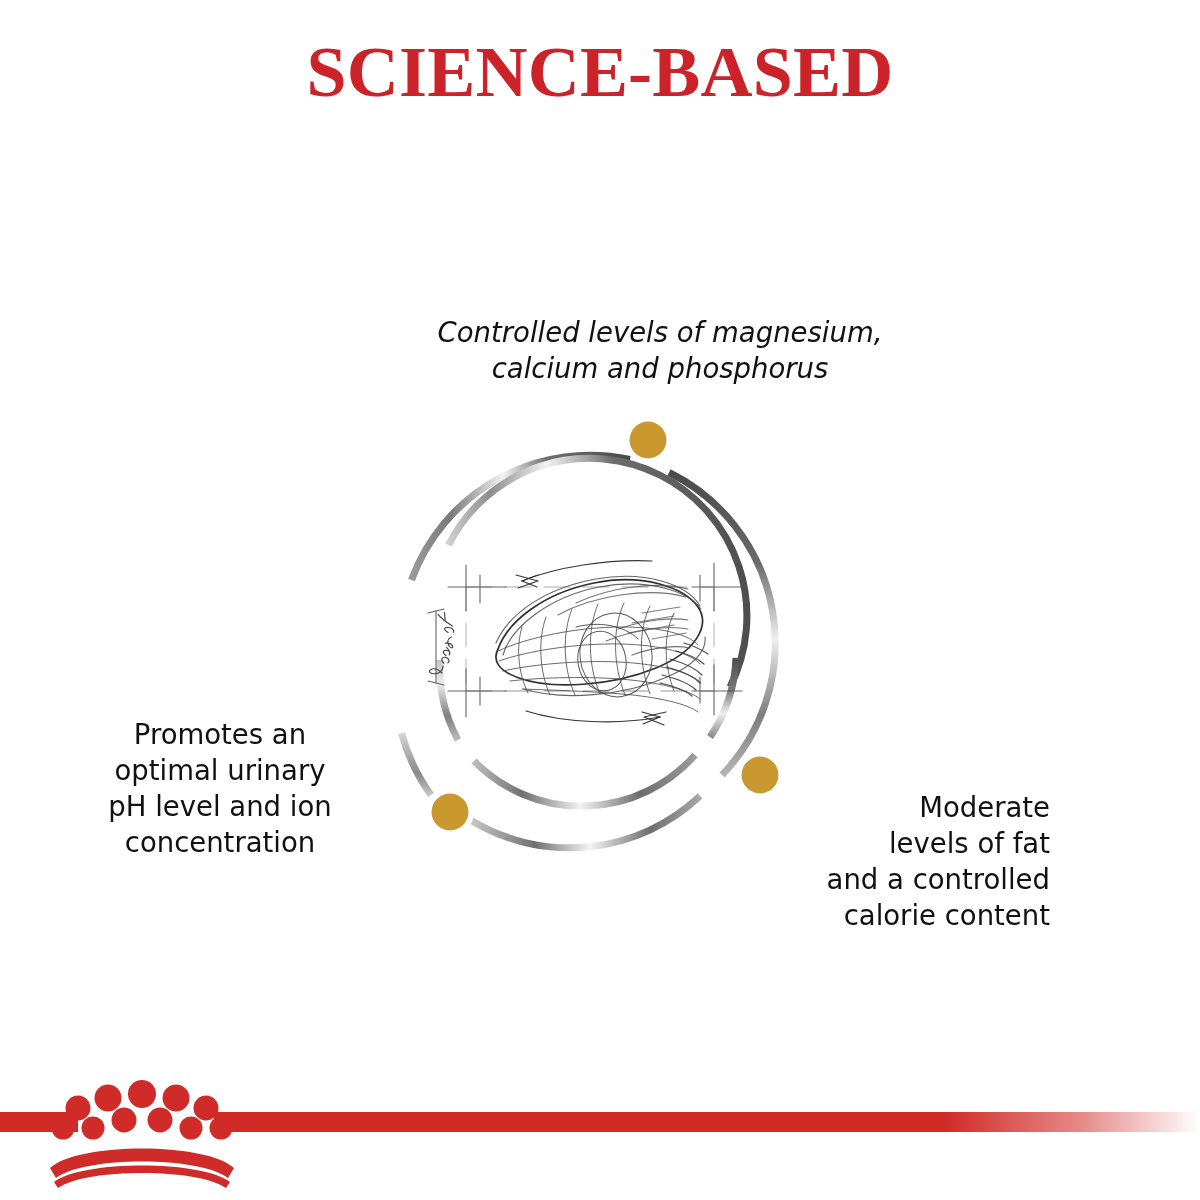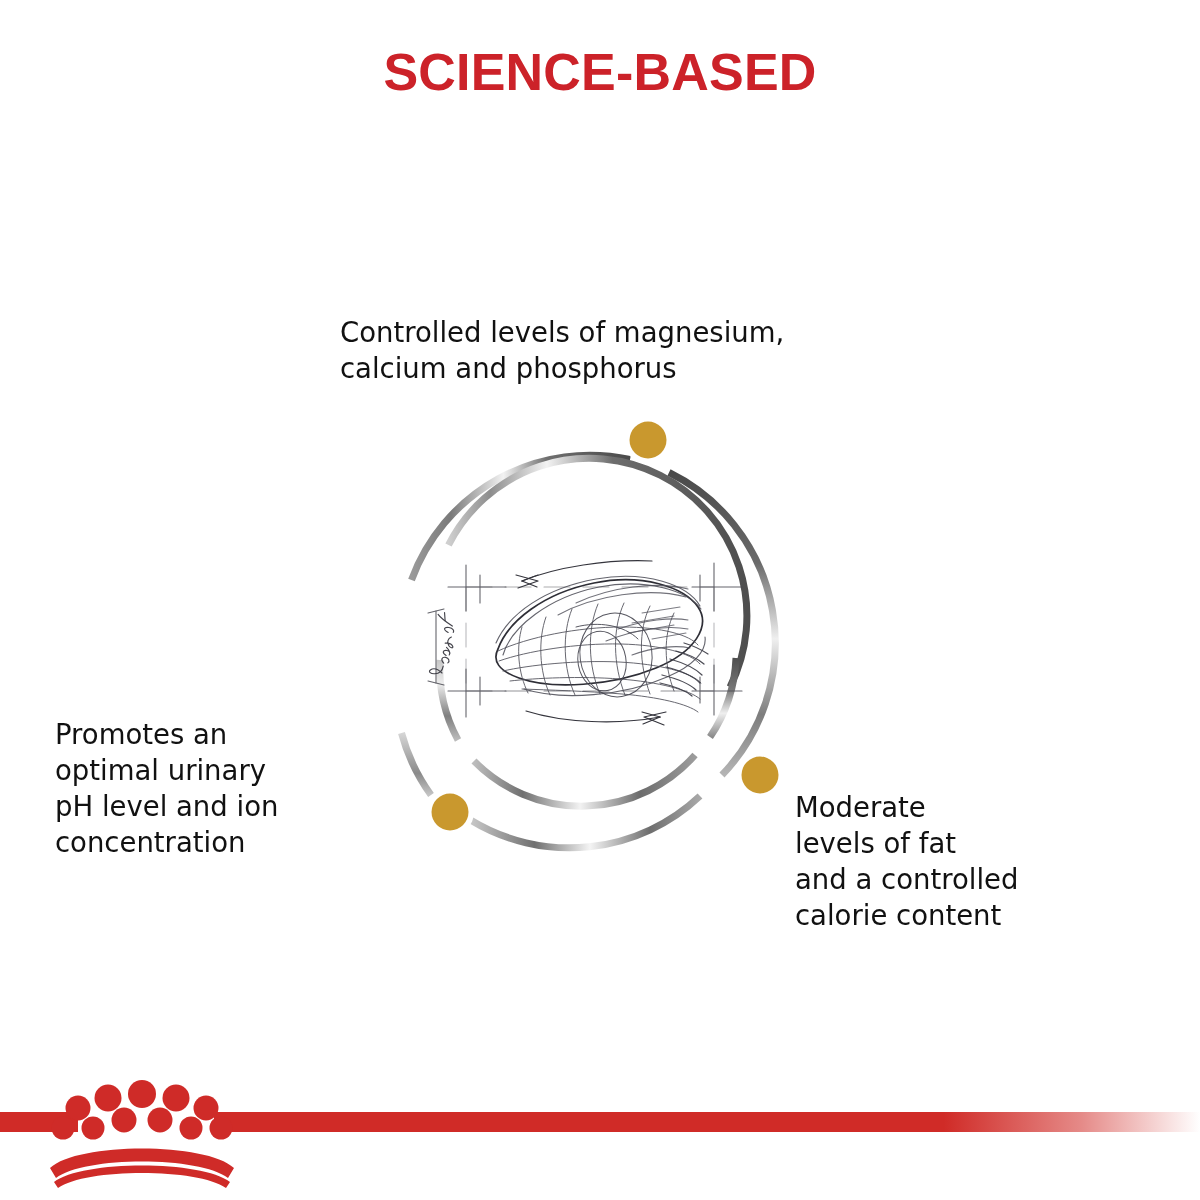--- a/index.html
+++ b/index.html
@@ -18,53 +18,55 @@
 
   
   #title-block {
     position: absolute;
     left: 0;
     top: 34px;
     width: 1200px;
     text-align: center;
   }
   .title-line {
-    font-family: Liberation Sans, sans-serif;
+    font-family: Liberation Serif, serif;
     font-weight: bold;
-    font-size: 52px;
+    font-size: 72px;
     line-height: 76px;
     letter-spacing: 0.2px;
     color: #cc2229;
     white-space: nowrap;
   }
 
   
   .callout {
     position: absolute;
     font-size: 27.5px;
     line-height: 36px;
     color: #111111;
     white-space: pre-line;
   }
   #callout-top {
     left: 340px;
     top: 314px;
     width: 640px;
-    text-align: left;
+    text-align: center;
+    font-style: italic;
   }
   #callout-left {
     left: 55px;
     top: 716px;
     width: 330px;
+    text-align: center;
   }
   #callout-right {
-    left: 795px;
+    left: 760px;
     top: 789px;
     width: 290px;
-    text-align: left;
+    text-align: right;
   }
 
   
   #diagram {
     position: absolute;
     left: 370px;
     top: 415px;
     width: 440px;
     height: 470px;
   }

